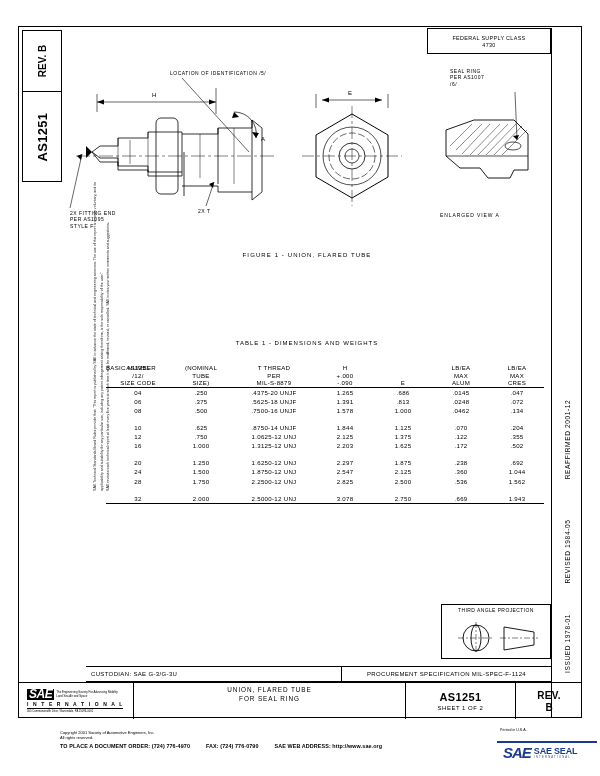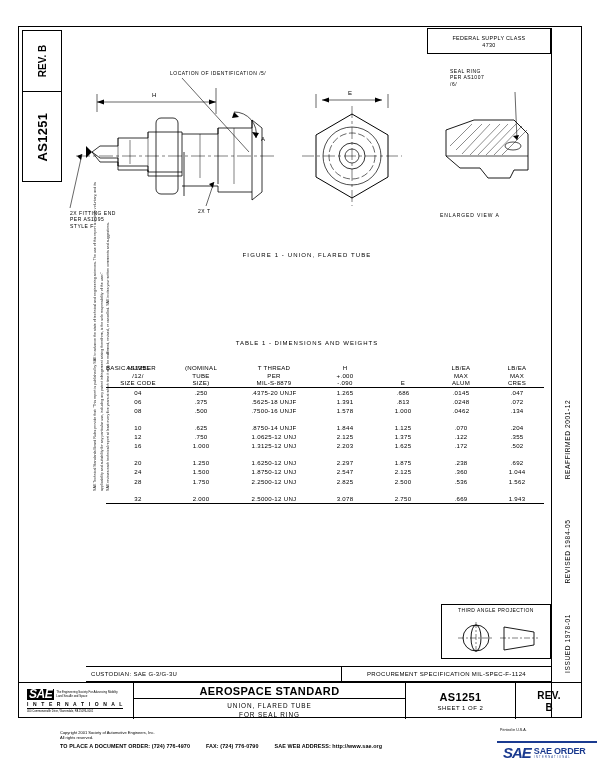--- a/index.html
+++ b/index.html
@@ -399,21 +399,20 @@
       <div class="sae-mark">
         <div class="sae-top">
           <div class="sae-word">SAE</div>
           <div class="sae-tag">The Engineering Society For Advancing Mobility Land Sea Air and Space</div>
         </div>
         <div class="sae-intl">I N T E R N A T I O N A L</div>
         <div class="sae-addr">400 Commonwealth Drive, Warrendale, PA 15096-0001</div>
       </div>
     </div>
     <div class="tb-mid">
-      <div class="as">AEROSPACE STANDARD</div>
       <div class="sub">
         <span>UNION, FLARED TUBE</span>
         <span>FOR SEAL RING</span>
       </div>
     </div>
     <div class="tb-num">
       <div class="n">AS1251</div>
       <div class="s">SHEET 1 OF 2</div>
     </div>
     <div class="tb-rev">
@@ -430,18 +429,18 @@
       <span>FAX: (724) 776-0790</span>
       <span>SAE WEB ADDRESS:  http://www.sae.org</span>
     </div>
   </div>
 
   <div class="printed">Printed in U.S.A.</div>
   <div class="bluebar"></div>
   <div class="footlogo">
     <div class="fl-mark">SAE</div>
     <div class="fl-txt">
-      <div class="fl-t1">SAE ORDER</div>
+      <div class="fl-t1">SAE SEAL</div>
       <div class="fl-t2">I N T E R N A T I O N A L</div>
     </div>
   </div>
 
 </div>
 
 </body></html>

